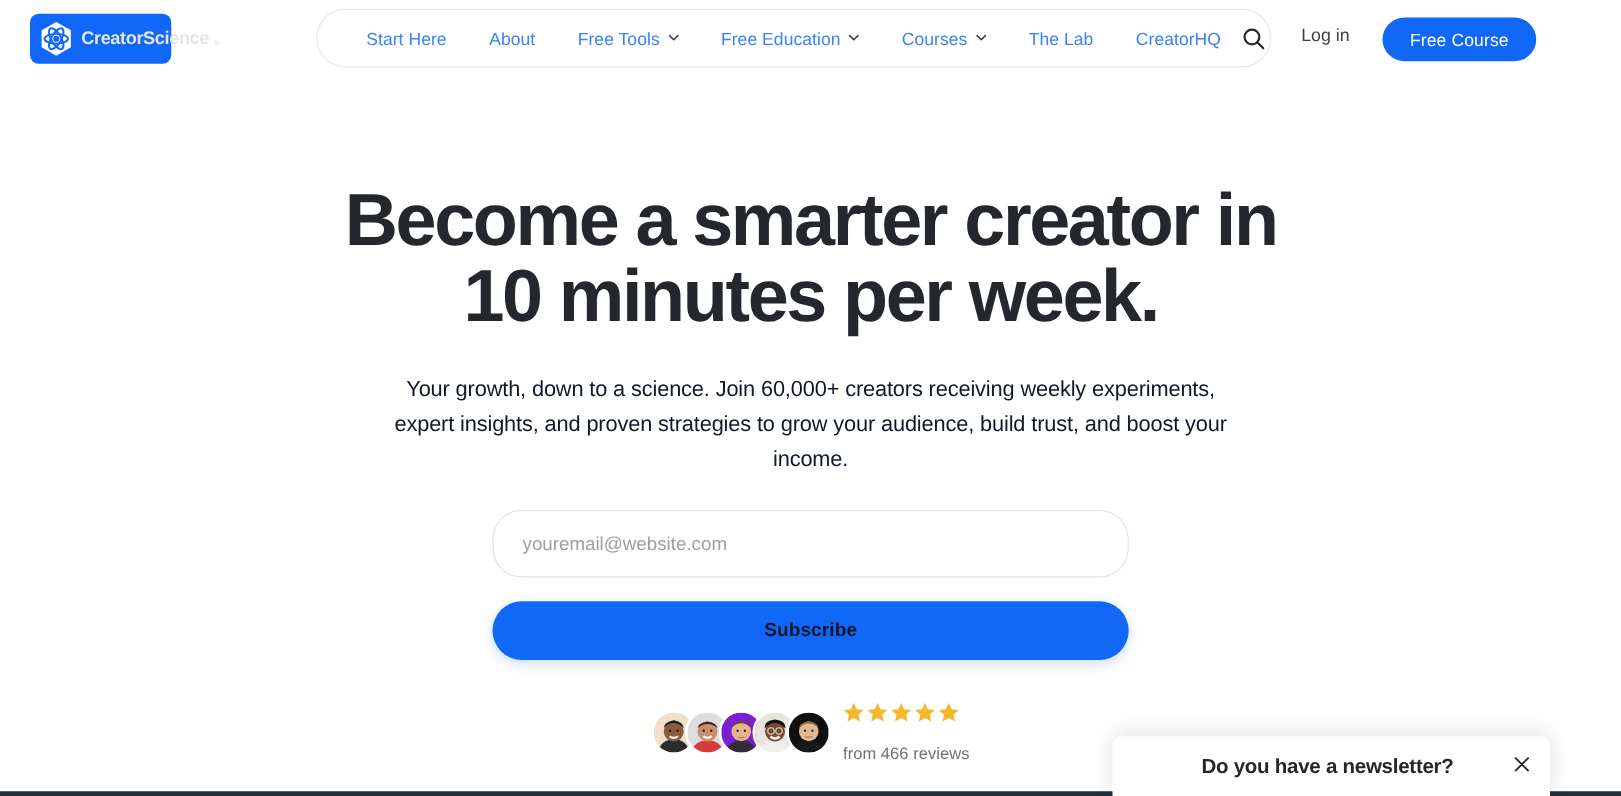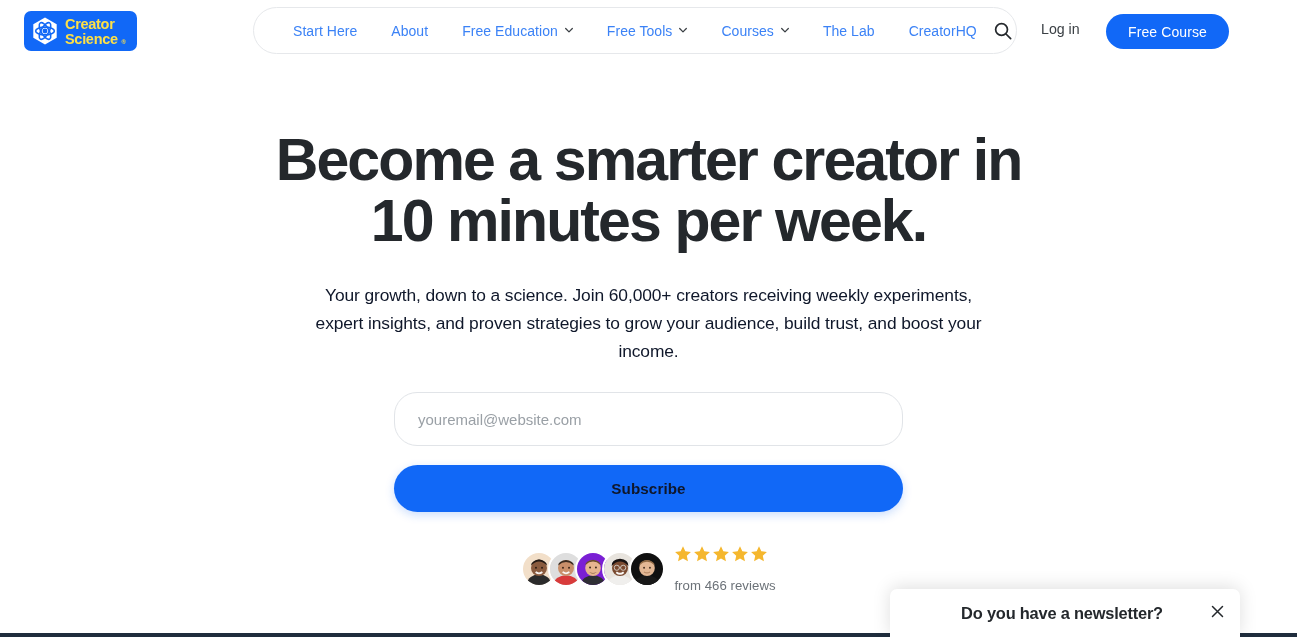--- a/index.html
+++ b/index.html
@@ -45,23 +45,23 @@
 
   .logo-mark {
     width: 30px;
     height: 30px;
     flex: 0 0 30px;
     display: block;
   }
 
   .logo-text {
     display: flex;
-    flex-direction: column;
+    flex-direction: row;
     line-height: 1.0;
-    color: #fde047;
+    color: #e5e5e5;
     font-weight: 700;
     font-size: 14.5px;
     letter-spacing: -0.3px;
     position: relative;
     padding-top: 1px;
     justify-content: flex-end;
   }
   .logo-text span { display: block; }
   .logo-reg {
     position: absolute;
@@ -143,21 +143,21 @@
     font-size: 14px;
     font-weight: 400;
     font-family: "Liberation Sans", sans-serif;
     cursor: pointer;
     letter-spacing: 0.1px;
   }
 
   
   .hero {
     position: absolute;
-    top: 62px;
+    top: 78px;
     left: 0;
     width: 1297px;
     text-align: center;
   }
 
   .headline {
     margin-top: 68px;
     font-size: 59px;
     line-height: 61px;
     font-weight: 700;
@@ -327,29 +327,29 @@
   </div>
 
   <nav class="nav-pill">
     <div class="nav-item">
       <span>Start Here</span>
     </div>
     <div class="nav-item">
       <span>About</span>
     </div>
     <div class="nav-item">
-      <span>Free Education</span>
+      <span>Free Tools</span>
       <span class="caret">
         <svg viewBox="0 0 12 12" width="10" height="10">
             <path d="M2 4.2 L6 8.2 L10 4.2" fill="none" stroke="#3b4045" stroke-width="1.5" stroke-linecap="round" stroke-linejoin="round"></path>
           </svg>
       </span>
     </div>
     <div class="nav-item">
-      <span>Free Tools</span>
+      <span>Free Education</span>
       <span class="caret">
         <svg viewBox="0 0 12 12" width="10" height="10">
             <path d="M2 4.2 L6 8.2 L10 4.2" fill="none" stroke="#3b4045" stroke-width="1.5" stroke-linecap="round" stroke-linejoin="round"></path>
           </svg>
       </span>
     </div>
     <div class="nav-item">
       <span>Courses</span>
       <span class="caret">
         <svg viewBox="0 0 12 12" width="10" height="10">

